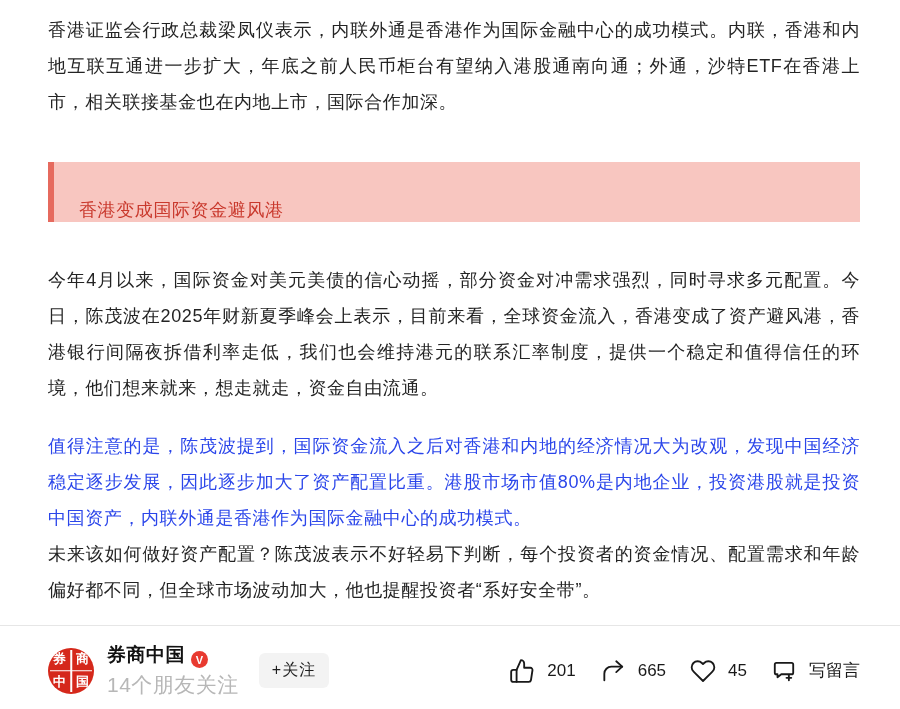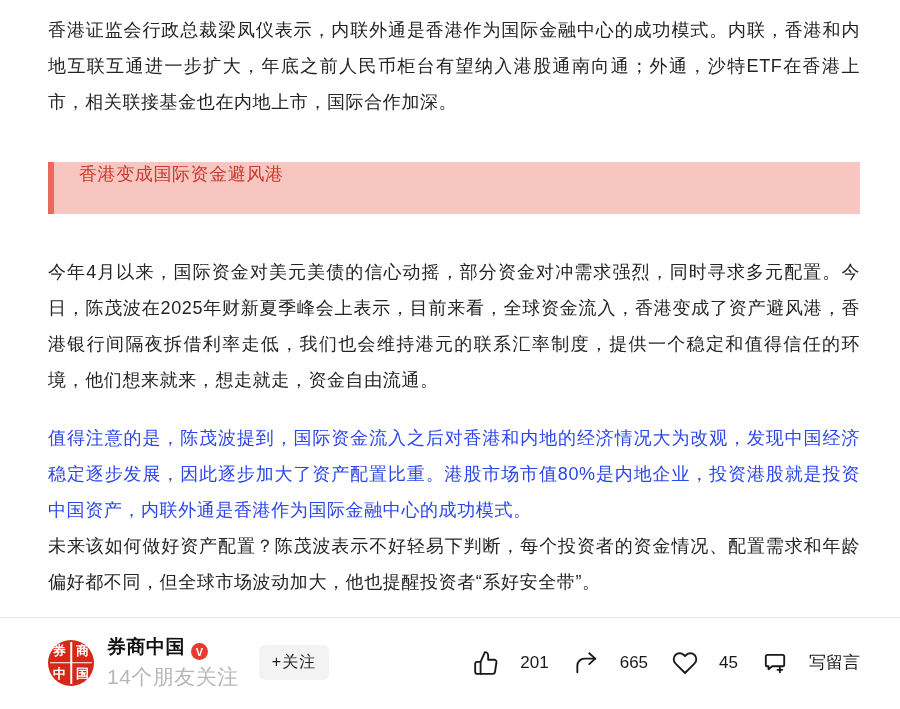--- a/index.html
+++ b/index.html
@@ -23,25 +23,25 @@
   .para.blue {
     color: #2b46ea;
     margin-top: 22px;
     cursor: pointer;
   }
   .para.last { }
   .p2 { margin-top: 40px; }
 
   .highlight-block {
     margin-top: 42px;
-    height: 52px;
+    height: 60px;
     background: #f8c6c0;
     border-left: 6px solid #e66a5e;
     display: flex;
-    align-items: flex-start;
+    align-items: flex-end;
     padding-left: 25px;
     box-sizing: border-box;
   }
   .highlight-block h2 {
     margin: 0;
     font-size: 18px;
     font-weight: 400;
     letter-spacing: 0.6px;
     color: #c9392d;
   }
@@ -106,21 +106,21 @@
     padding: 7px 13px;
     font-size: 16px;
     color: #1e1e1e;
     font-family: inherit;
     cursor: pointer;
     letter-spacing: 1px;
   }
 
   .actions { display: flex; align-items: center; gap: 24px; }
   .action {
-    display: flex; align-items: center; gap: 21px;
+    display: flex; align-items: center; gap: 12px;
     color: #191919; cursor: pointer;
   }
   .action svg { width: 26px; height: 26px; display: block; }
   .action .count { font-size: 17px; color: #191919; }
 </style>
 </head>
 <body>
 
 <div class="article">
 

